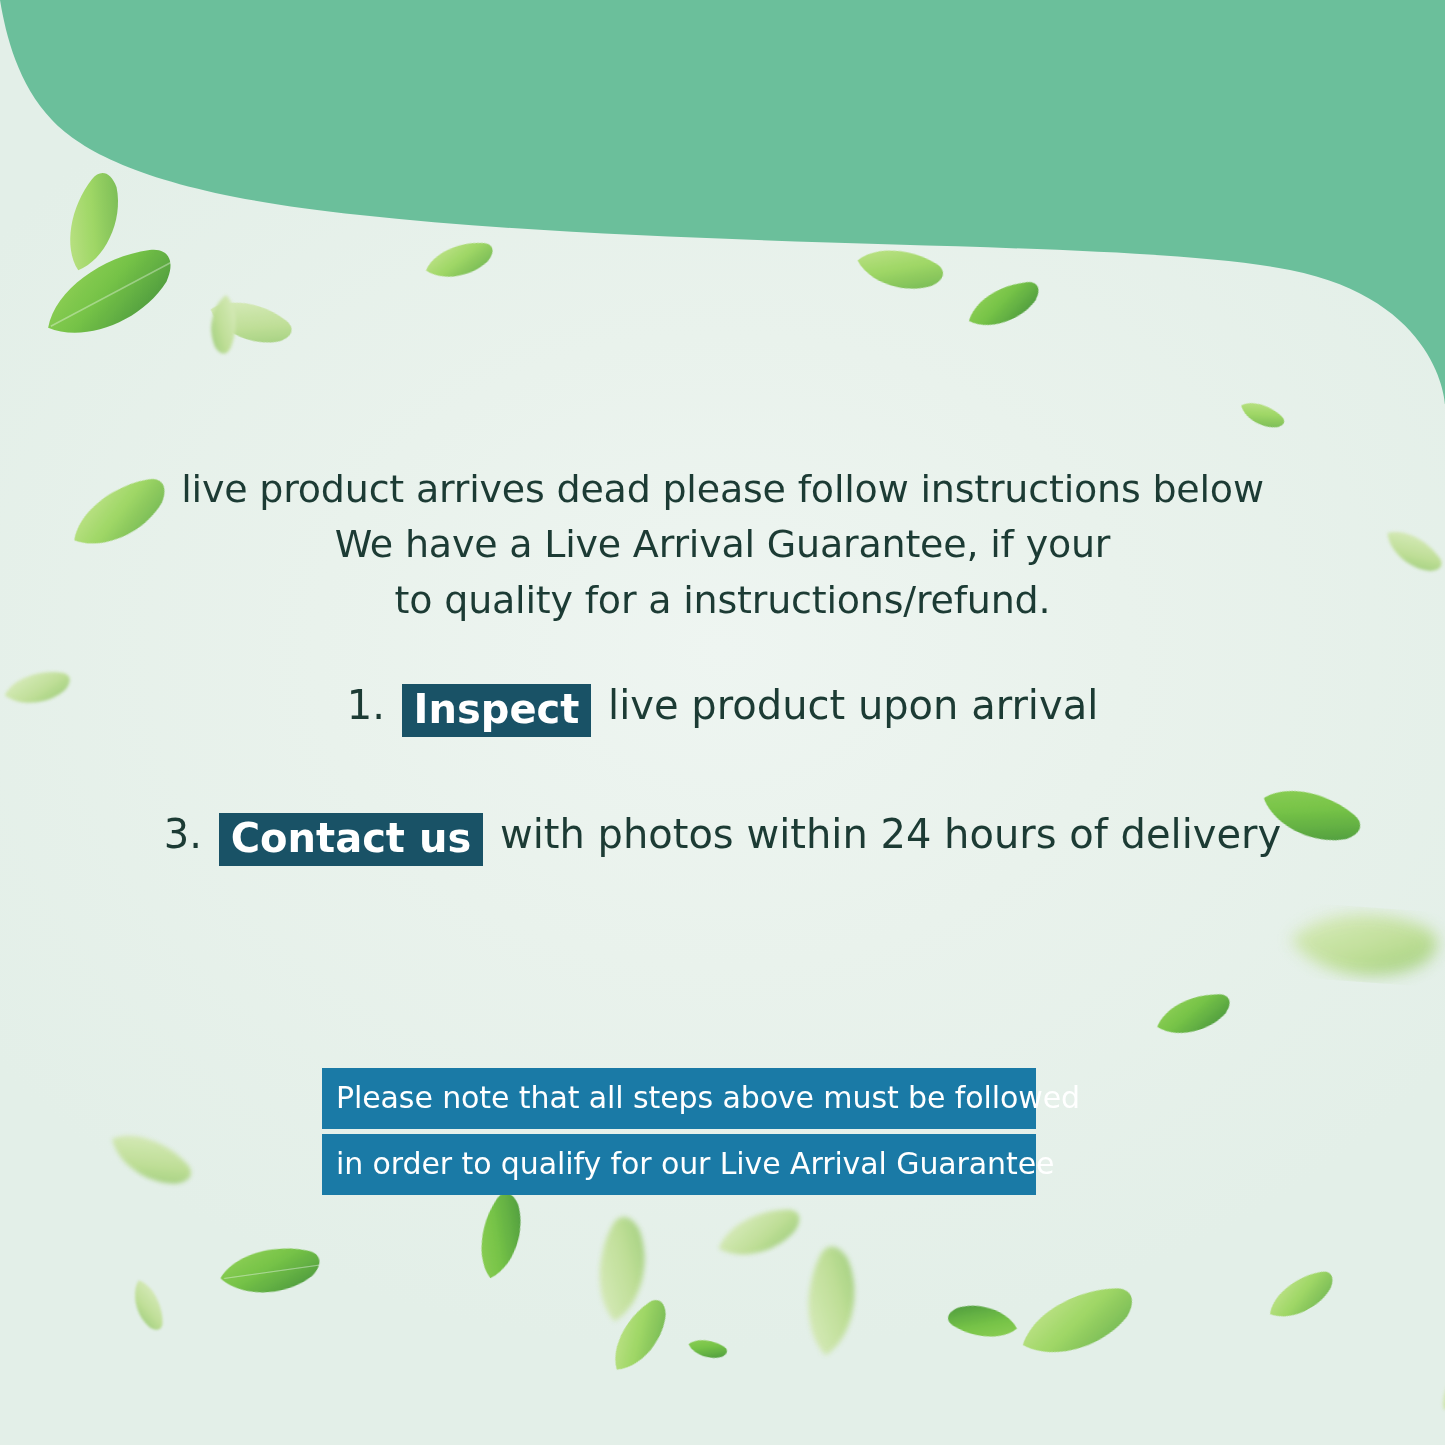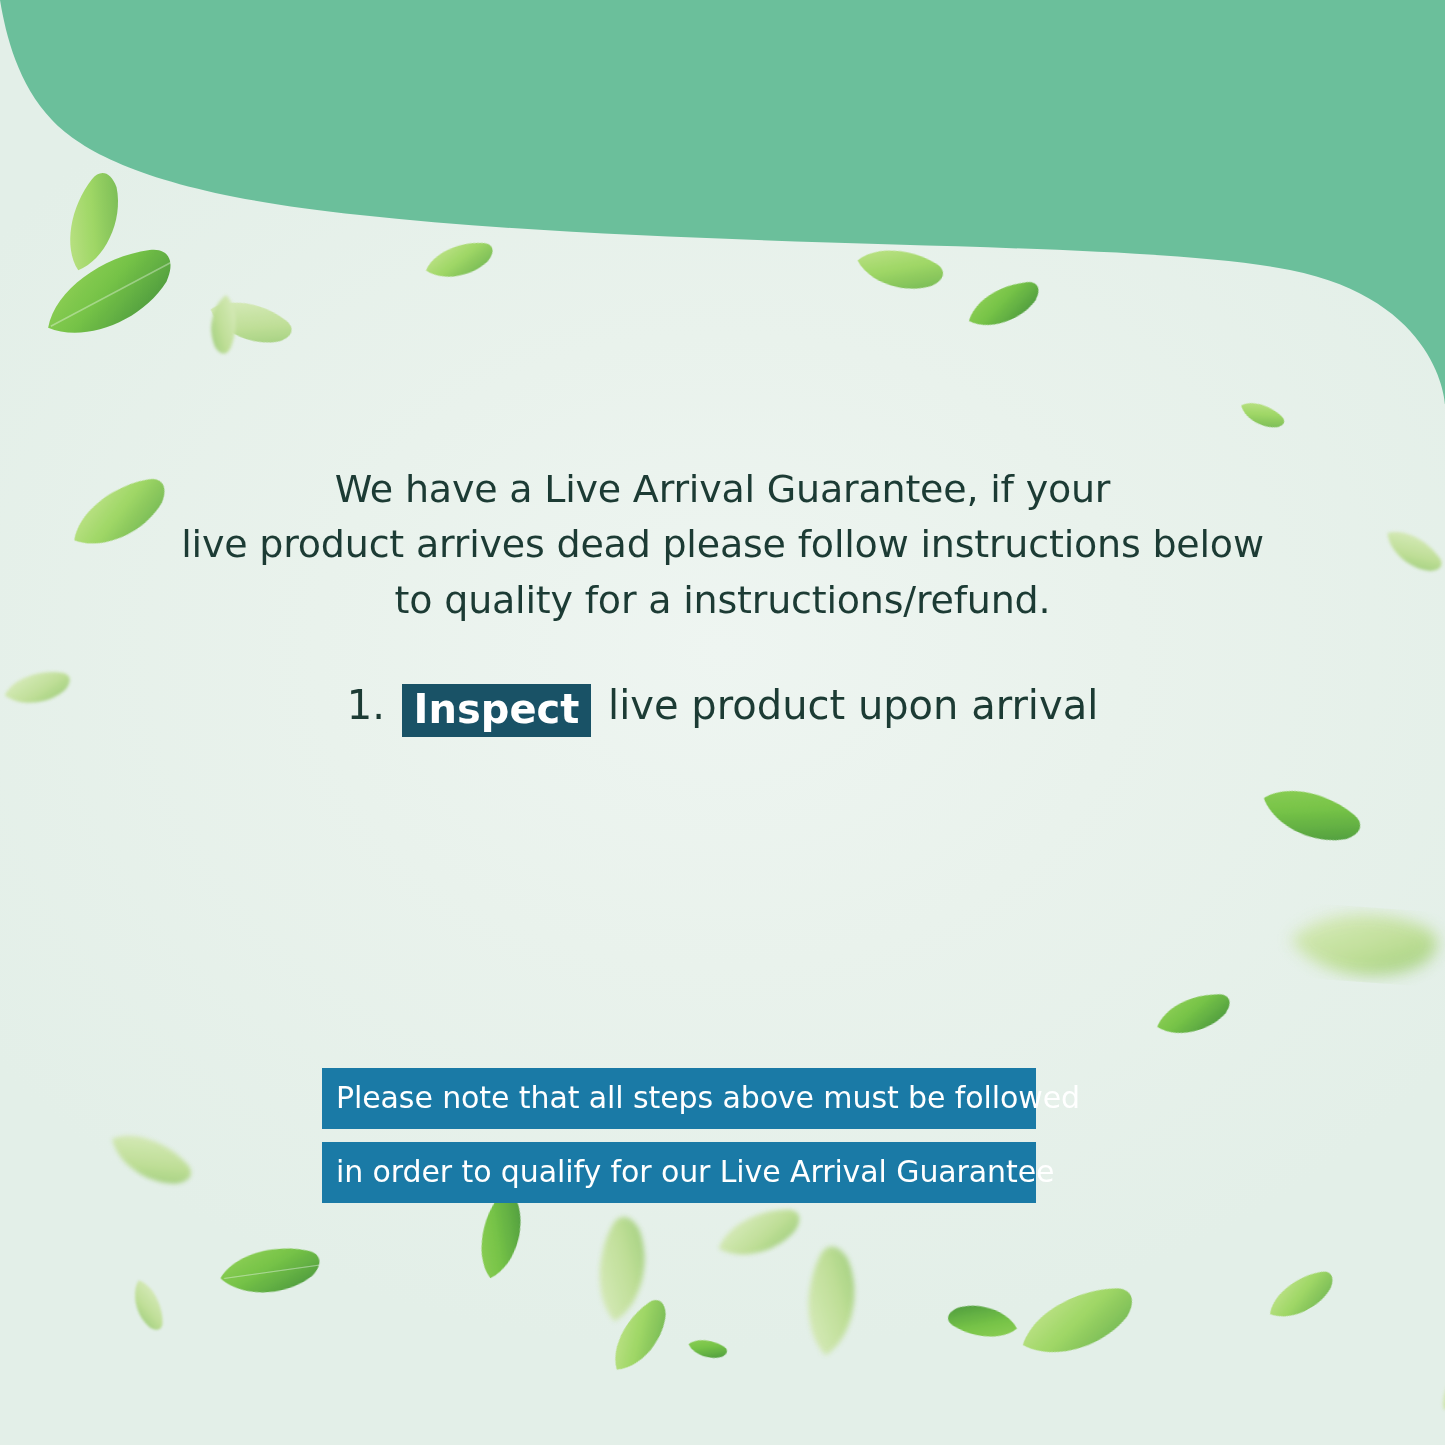--- a/index.html
+++ b/index.html
@@ -119,21 +119,21 @@
     color: #ffffff;
     font-family: "DejaVu Sans", sans-serif;
     font-size: 30px;
     font-weight: normal;
     letter-spacing: -0.1px;
     padding: 12px 14px 14px 14px;
     box-sizing: border-box;
     white-space: nowrap;
     text-align: left;
   }
-  .note-line + .note-line { margin-top: 13px; }
+  .note-line + .note-line { margin-top: 5px; }
 </style>
 </head>
 <body>
 
 <div id="poster">
 
   <div class="leaf-layer">
     <svg width="1445" height="1445" viewBox="0 0 1445 1445">
       <defs>
         <linearGradient id="lg1" x1="0%" y1="0%" x2="100%" y2="100%">
@@ -262,34 +262,39 @@
       <path d="M0 0 L1445 0 L1445 404
                C 1445 404, 1440 300, 1290 270
                C 1130 238, 700 252, 360 215
                C 175 196, 90 160, 52 120
                C 18 84, 6 36, 0 0 Z" fill="#6bbf9b"></path>
     </svg>
   </div>
 
 
   <div class="intro">
+    <div>live product arrives dead please follow instructions below</div>
     <div>We have a Live Arrival Guarantee, if your</div>
-    <div>live product arrives dead please follow instructions below</div>
     <div>to quality for a instructions/refund.</div>
   </div>
 
   <div class="steps">
 
     <div class="step step-1">
       <span class="num">1.</span>
       <span class="hl">Inspect</span>
       <span>live product upon arrival</span>
     </div>
 
 
+    <div class="step step-3">
+      <span class="num">3.</span>
+      <span class="hl">Contact us</span>
+      <span>with photos within 24 hours of delivery</span>
+    </div>
 
   </div>
 
   <div class="note">
     <span class="note-line">Please note that all steps above must be followed</span>
     <span class="note-line">in order to qualify for our Live Arrival Guarantee</span>
   </div>
 
 </div>
 

